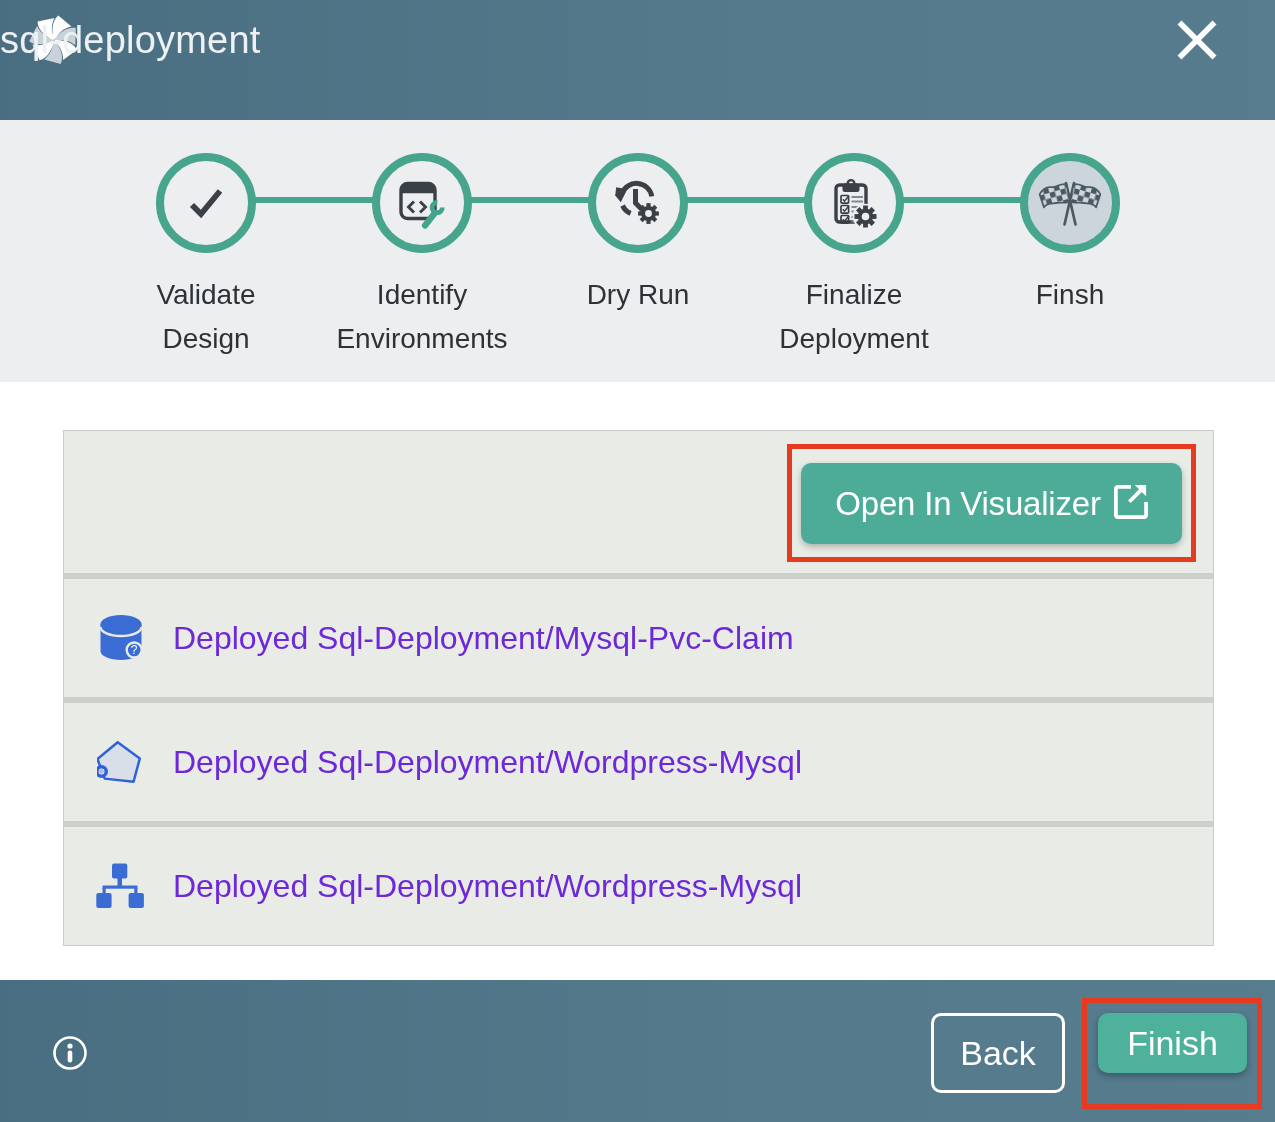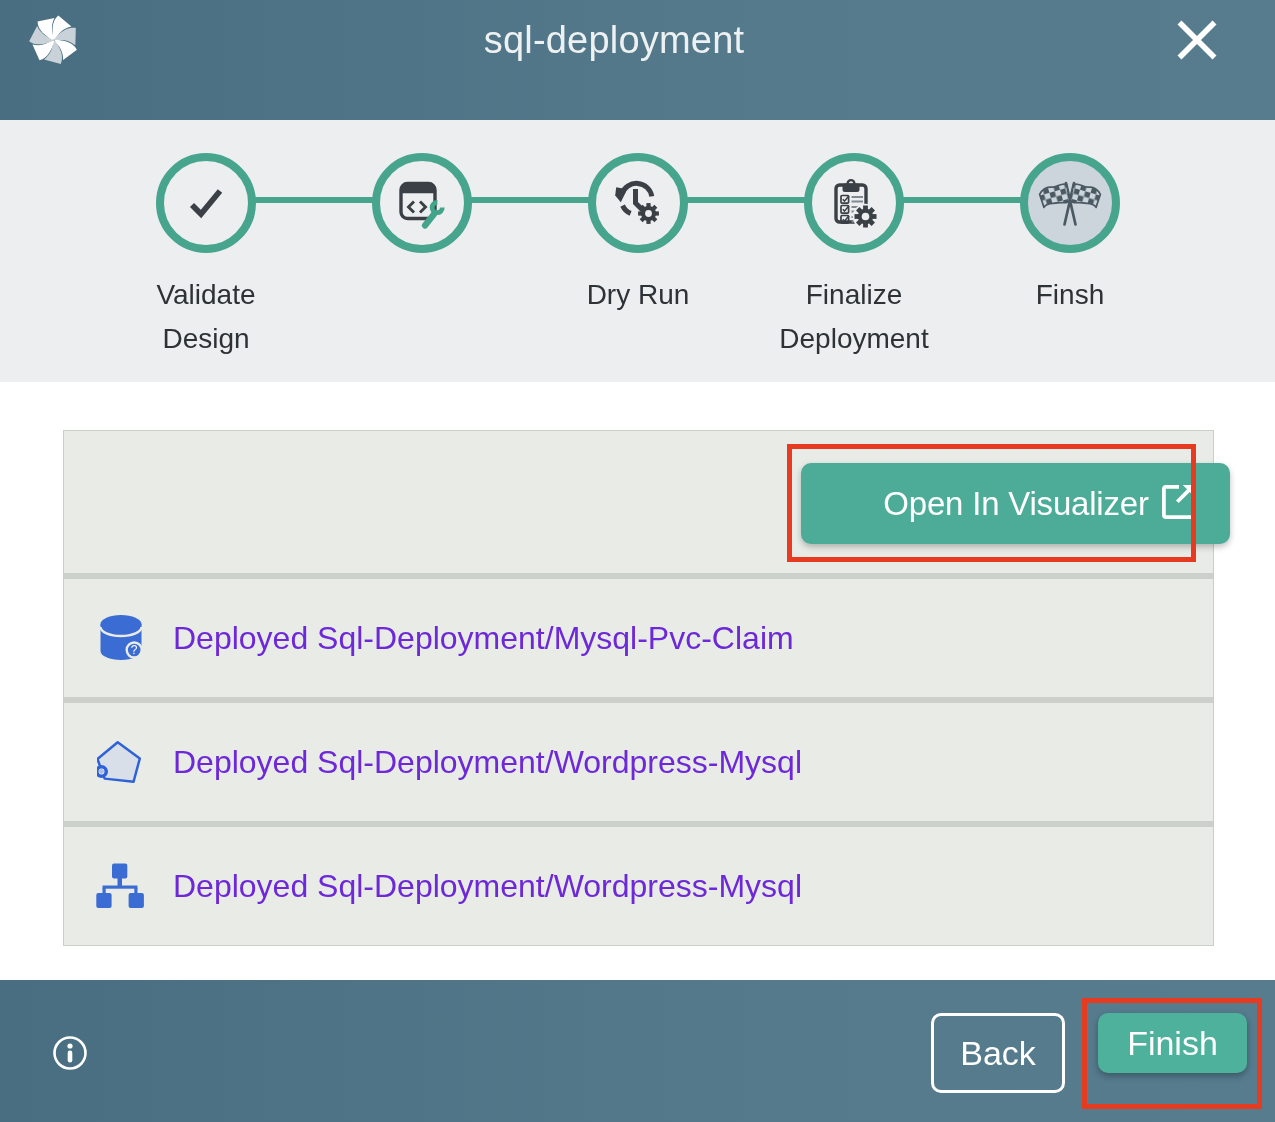--- a/index.html
+++ b/index.html
@@ -1,40 +1,40 @@
 <!DOCTYPE html>
 <html><head>
 <meta charset="utf-8">
 <style>
   html,body{margin:0;padding:0;}
   body{width:1275px;height:1122px;overflow:hidden;font-family:"Liberation Sans",sans-serif;background:#fff;}
   .page{position:relative;width:1275px;height:1122px;}
   .header{position:absolute;left:0;top:0;width:1275px;height:120px;
     background:linear-gradient(90deg,#4a6e81 0%,#547a8c 60%,#567c8e 100%);}
-  .title{position:absolute;left:0;right:47px;top:19px;text-align:center;
+  .title{position:absolute;left:0;right:47px;top:19px;text-align:left;
     color:#eef1f2;font-size:38px;letter-spacing:0.2px;}
   .closex{position:absolute;right:57px;top:19px;}
   .logo{position:absolute;left:27px;top:13px;}
   .stepper{position:absolute;left:0;top:120px;width:1275px;height:262px;background:#eceef0;}
   .connector{position:absolute;top:77px;height:6px;background:#47a58e;}
   .circle{position:absolute;top:33px;width:84px;height:84px;border-radius:50%;
     border:8px solid #47a58e;background:#eceef0;display:flex;align-items:center;justify-content:center;}
   .circle.last{background:#cbd5db;}
   .steplabel{position:absolute;top:153px;width:230px;text-align:center;
     font-size:28px;line-height:44px;color:#2d3236;}
   .content{position:absolute;left:0;top:393px;width:1275px;height:587px;background:#fff;}
   .rows{position:absolute;left:63px;top:37px;width:1149px;border:1px solid #c9cec9;background:#cbd0ca;}
   .row{position:relative;background:#e9ece6;}
   .row + .row{margin-top:6px;}
   .row1{height:142px;}
   .rowi{height:118px;}
   .row1text{position:absolute;left:32px;top:54px;font-size:32px;color:#30393b;letter-spacing:0.4px;}
   .obtn{position:absolute;left:737px;top:32px;width:381px;height:81px;background:#4dac97;
     border-radius:10px;color:#fff;font-size:33px;display:flex;align-items:center;justify-content:center;letter-spacing:-0.2px;
-    box-shadow:0 3px 6px rgba(0,0,0,0.25);padding-left:48px;}
+    box-shadow:0 3px 6px rgba(0,0,0,0.25);}
   .redbox1{position:absolute;left:723px;top:13px;width:399px;height:108px;border:5px solid #e63a21;}
   .rowicon{position:absolute;left:36px;top:0;width:48px;height:100%;display:flex;align-items:center;}
   .rowtext{position:absolute;left:109px;top:0;height:100%;display:flex;align-items:center;
     font-size:32px;color:#6d28d9;}
   .footer{position:absolute;left:0;top:980px;width:1275px;height:142px;
     background:linear-gradient(90deg,#4a6e81 0%,#547a8c 60%,#567c8e 100%);}
   .info{position:absolute;left:52px;top:55px;}
   .backbtn{position:absolute;left:931px;top:33px;width:134px;height:80px;box-sizing:border-box;
     border:3px solid #fff;border-radius:10px;color:#fff;font-size:34px;
     display:flex;align-items:center;justify-content:center;}
@@ -194,20 +194,21 @@
       </g>
       <g id="flagL" transform="rotate(-8 30.5 3.5)">
         <path d="M30.5 3.5 C25.5 0.5 20.5 5.5 15 4 C9.5 2.5 5.5 5.5 2.5 9.5 L5 23 C9 18.5 14 21 19 20.5 C24.5 20 28 23.5 31.5 19.5 Z" fill="url(#chk)" stroke="#4b5963" stroke-width="1.7" stroke-linejoin="round"></path>
       </g>
       <g transform="translate(68,0) scale(-1,1) rotate(-8 30.5 3.5)">
         <path d="M30.5 3.5 C25.5 0.5 20.5 5.5 15 4 C9.5 2.5 5.5 5.5 2.5 9.5 L5 23 C9 18.5 14 21 19 20.5 C24.5 20 28 23.5 31.5 19.5 Z" fill="url(#chk)" stroke="#4b5963" stroke-width="1.7" stroke-linejoin="round"></path>
       </g>
     </svg>
       </div>
     <div class="steplabel" style="left:91px;">Validate<br>Design</div>
+    <div class="steplabel" style="left:307px;">Identify<br>Environments</div>
     <div class="steplabel" style="left:739px;">Finalize<br>Deployment</div>
     <div class="steplabel" style="left:523px;">Dry Run</div>
     <div class="steplabel" style="left:955px;">Finsh</div>
   </div>
 
   <div class="content">
     <div class="rows">
       <div class="row row1">
         <div class="obtn">Open In Visualizer
           <svg width="34" height="34" viewBox="3 3 18 18" style="margin-left:13px;margin-top:-3px;">

